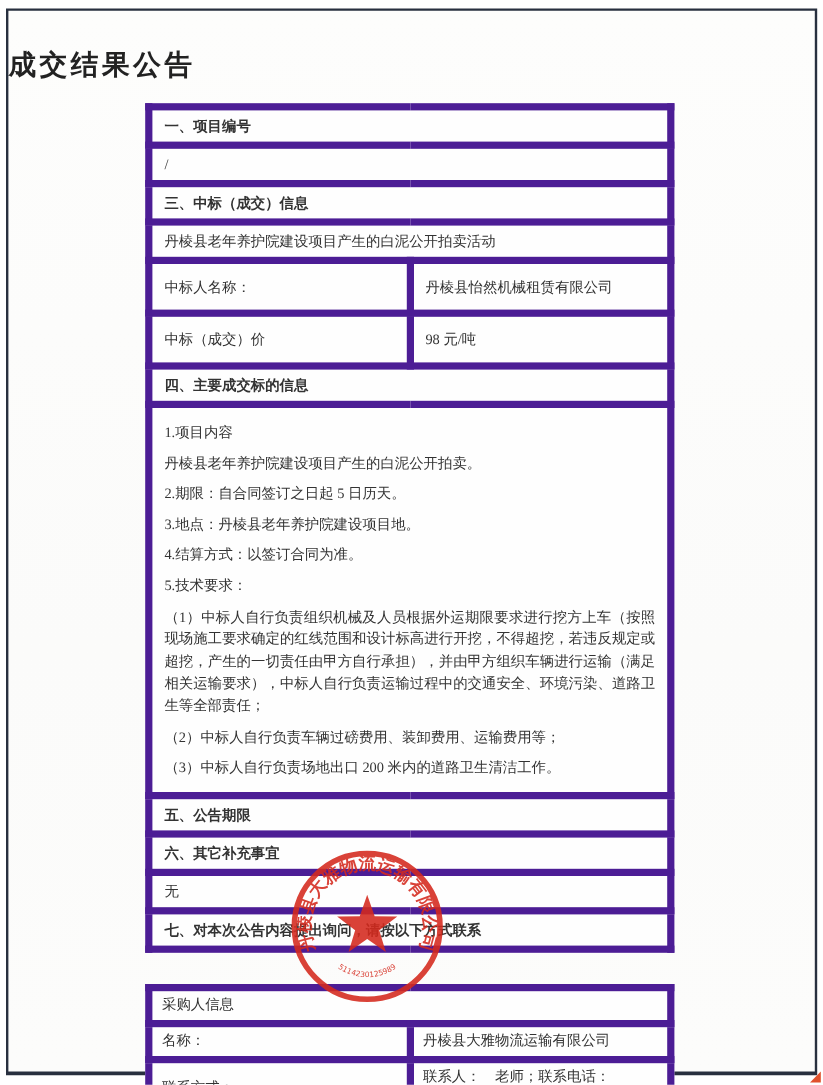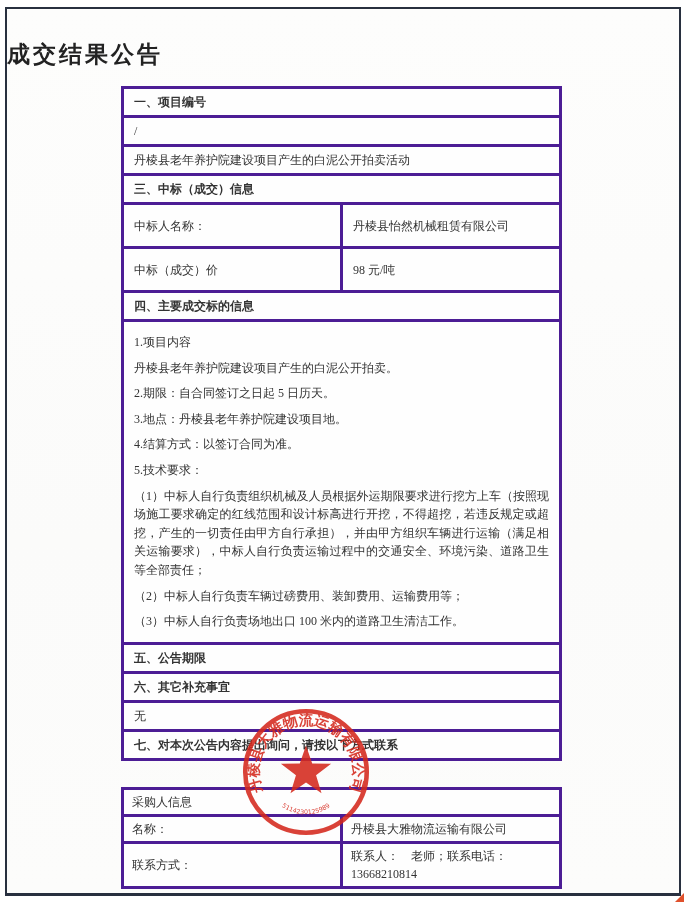--- a/index.html
+++ b/index.html
@@ -33,21 +33,21 @@
     color: #222;
   }
   table.doc-table {
     border-collapse: collapse;
     table-layout: fixed;
     width: 441px;
     margin-left: 114px;
     background: #fefefe;
   }
   table.doc-table td {
-    border: 3px solid #4c1d95;
+    border: 6px solid #4c1d95;
     font-size: 12px;
     line-height: 1.5;
     vertical-align: middle;
     padding: 4px 10px;
     color: #333;
   }
   td.heading-cell {
     font-weight: bold;
     height: 28px;
     padding-left: 13px;
@@ -57,21 +57,21 @@
   td.label-cell { width: 93px; height: 44px; padding-left: 8px; }
   td.pair-value { padding-left: 18px; margin-top: 45px; }
   td.content-cell { padding: 8px 13px 10px 13px; }
   .content-cell p {
     font-size: 12px;
     line-height: 1.55;
     margin: 7px 0;
     text-align: justify;
   }
   .gap { height: 26px; }
-  table.purchaser-table td { padding: 3px 8px; }
+  table.purchaser-table td { padding: 3px 8px; font-family: Liberation Mono, monospace; }
   table.purchaser-table td.heading-cell { height: 25px; font-weight: normal; }
   table.purchaser-table td.label-cell { height: 27px; }
   
   .seal {
     position: absolute;
     left: 233px; top: 697px;
     width: 132px; height: 132px;
     opacity: 0.88;
     pointer-events: none;
   }
@@ -86,24 +86,24 @@
 
   <table class="doc-table">
     <tbody>
       <tr>
         <td class="heading-cell" colspan="2">一、项目编号</td>
       </tr>
       <tr>
         <td class="value-cell" colspan="2">/</td>
       </tr>
       <tr>
-        <td class="value-cell" colspan="2">丹棱县老年养护院建设项目产生的白泥公开拍卖活动</td>
+        <td class="heading-cell" colspan="2">三、中标（成交）信息</td>
       </tr>
       <tr>
-        <td class="heading-cell" colspan="2">三、中标（成交）信息</td>
+        <td class="value-cell" colspan="2">丹棱县老年养护院建设项目产生的白泥公开拍卖活动</td>
       </tr>
       <tr>
         <td class="label-cell">中标人名称：</td>
         <td class="pair-value">丹棱县怡然机械租赁有限公司</td>
       </tr>
       <tr>
         <td class="label-cell">中标（成交）价</td>
         <td class="pair-value">98 元/吨</td>
       </tr>
       <tr>
@@ -112,21 +112,21 @@
       <tr>
         <td class="content-cell" colspan="2">
           <p>1.项目内容</p>
           <p>丹棱县老年养护院建设项目产生的白泥公开拍卖。</p>
           <p>2.期限：自合同签订之日起 5 日历天。</p>
           <p>3.地点：丹棱县老年养护院建设项目地。</p>
           <p>4.结算方式：以签订合同为准。</p>
           <p>5.技术要求：</p>
           <p>（1）中标人自行负责组织机械及人员根据外运期限要求进行挖方上车（按照现场施工要求确定的红线范围和设计标高进行开挖，不得超挖，若违反规定或超挖，产生的一切责任由甲方自行承担），并由甲方组织车辆进行运输（满足相关运输要求），中标人自行负责运输过程中的交通安全、环境污染、道路卫生等全部责任；</p>
           <p>（2）中标人自行负责车辆过磅费用、装卸费用、运输费用等；</p>
-          <p>（3）中标人自行负责场地出口 100 米内的道路卫生清洁工作。</p>
+          <p>（3）中标人自行负责场地出口 200 米内的道路卫生清洁工作。</p>
         </td>
       </tr>
       <tr>
         <td class="heading-cell" colspan="2">五、公告期限</td>
       </tr>
       <tr>
         <td class="heading-cell" colspan="2">六、其它补充事宜</td>
       </tr>
       <tr>
         <td class="value-cell" colspan="2">无</td>

